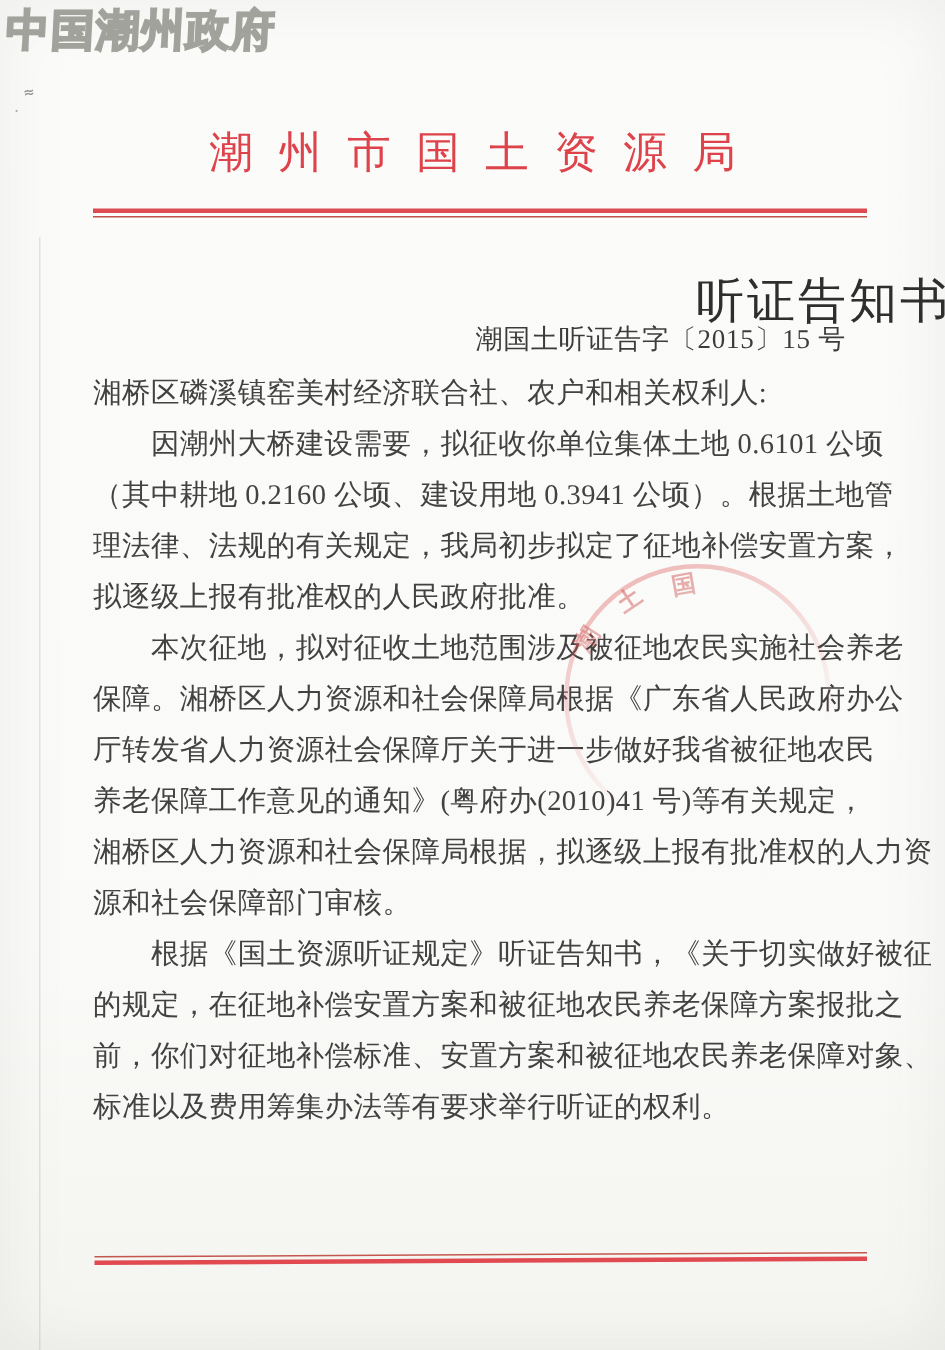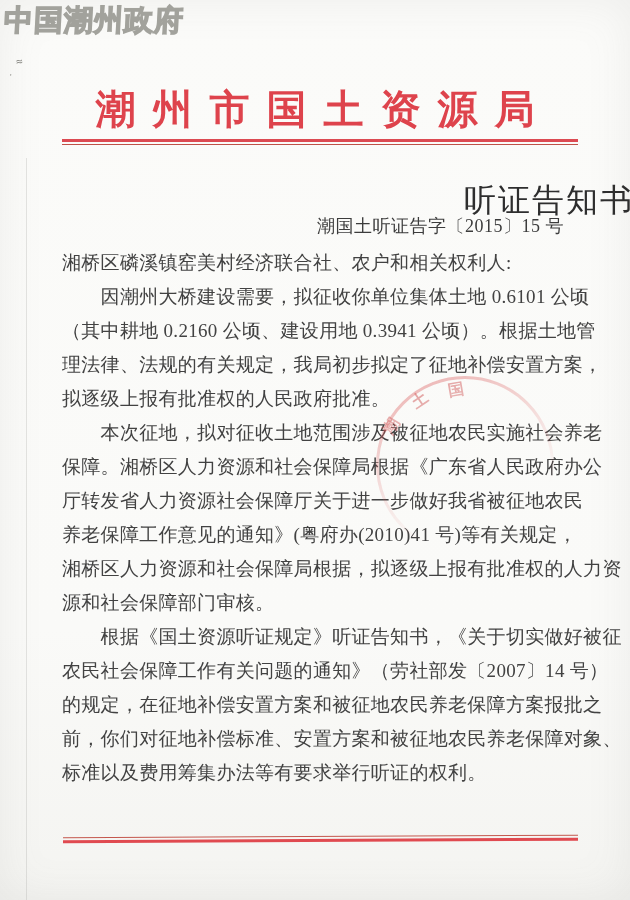--- a/index.html
+++ b/index.html
@@ -25,21 +25,21 @@
   }
   
   .art1 { position:absolute; left:16px; top:55px; color:#8f8f8a; font-size:11px; transform:rotate(-8deg); font-family:"DejaVu Sans Mono",monospace; }
   .art2 { position:absolute; left:8px; top:70px; color:#a9a9a4; font-size:9px; transform:rotate(14deg); font-family:"DejaVu Sans Mono",monospace; }
   .edge-line { position:absolute; left:26px; top:158px; bottom:0; width:1px; background:rgba(170,170,164,0.30); }
 
   
   .agency {
     position:absolute; top:82px; left:0; width:100%;
     text-align:center; margin:0;
-    font-size:40px; font-weight:700;
+    font-size:29px; font-weight:400;
     color:#de434c;
     letter-spacing:17px; text-indent:17px;
     white-space:nowrap;
   }
   .header-rule { position:absolute; top:139px; left:62px; width:516px; }
   .rule-thick { height:3px; background:#dc4a52; }
   .header-rule .rule-thin { height:1px; background:#bf5148; margin-top:2px; }
 
   
   .doc-title {
@@ -115,21 +115,20 @@
     <div class="body-line">（其中耕地 0.2160 公顷、建设用地 0.3941 公顷）。根据土地管</div>
     <div class="body-line">理法律、法规的有关规定，我局初步拟定了征地补偿安置方案，</div>
     <div class="body-line">拟逐级上报有批准权的人民政府批准。</div>
     <div class="body-line">　　本次征地，拟对征收土地范围涉及被征地农民实施社会养老</div>
     <div class="body-line">保障。湘桥区人力资源和社会保障局根据《广东省人民政府办公</div>
     <div class="body-line">厅转发省人力资源社会保障厅关于进一步做好我省被征地农民</div>
     <div class="body-line">养老保障工作意见的通知》(粤府办(2010)41 号)等有关规定，</div>
     <div class="body-line">湘桥区人力资源和社会保障局根据，拟逐级上报有批准权的人力资</div>
     <div class="body-line">源和社会保障部门审核。</div>
     <div class="body-line">　　根据《国土资源听证规定》听证告知书，《关于切实做好被征</div>
-    <div class="body-line">农民社会保障工作有关问题的通知》（劳社部发〔2007〕14 号）</div>
     <div class="body-line">的规定，在征地补偿安置方案和被征地农民养老保障方案报批之</div>
     <div class="body-line">前，你们对征地补偿标准、安置方案和被征地农民养老保障对象、</div>
     <div class="body-line">标准以及费用筹集办法等有要求举行听证的权利。</div>
   </div>
 
   <div class="stamp">
     <div class="stamp-ring"></div>
     <span class="stamp-char sc0">潮</span>
     <span class="stamp-char sc1">土</span>
     <span class="stamp-char sc2">国</span>

